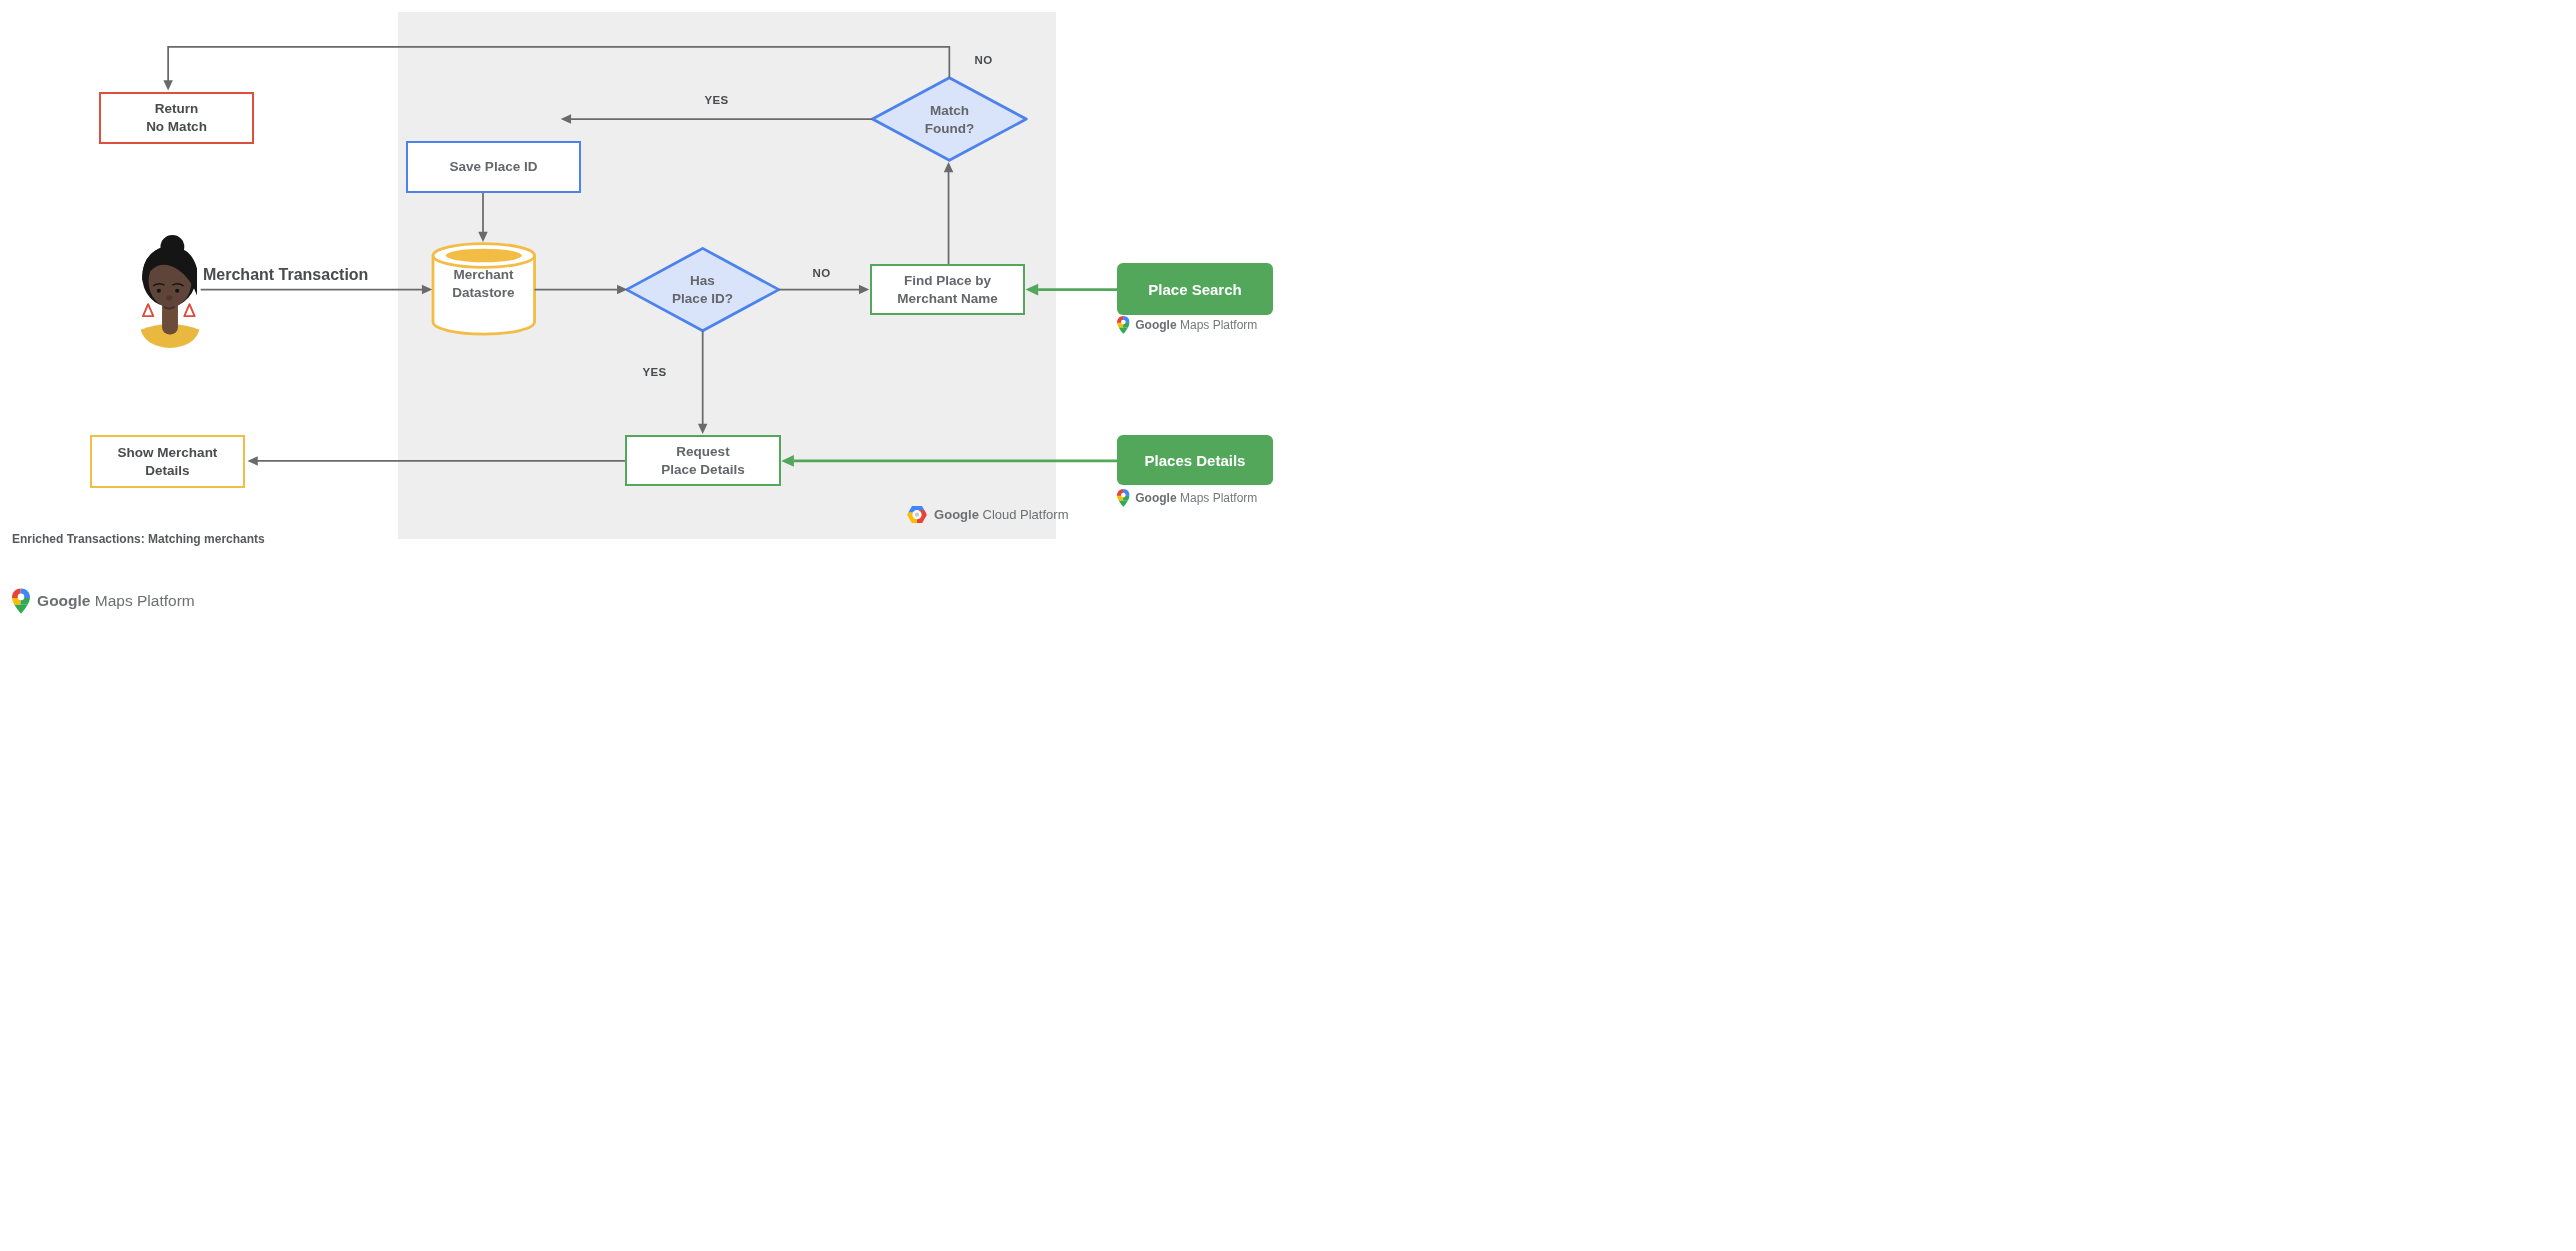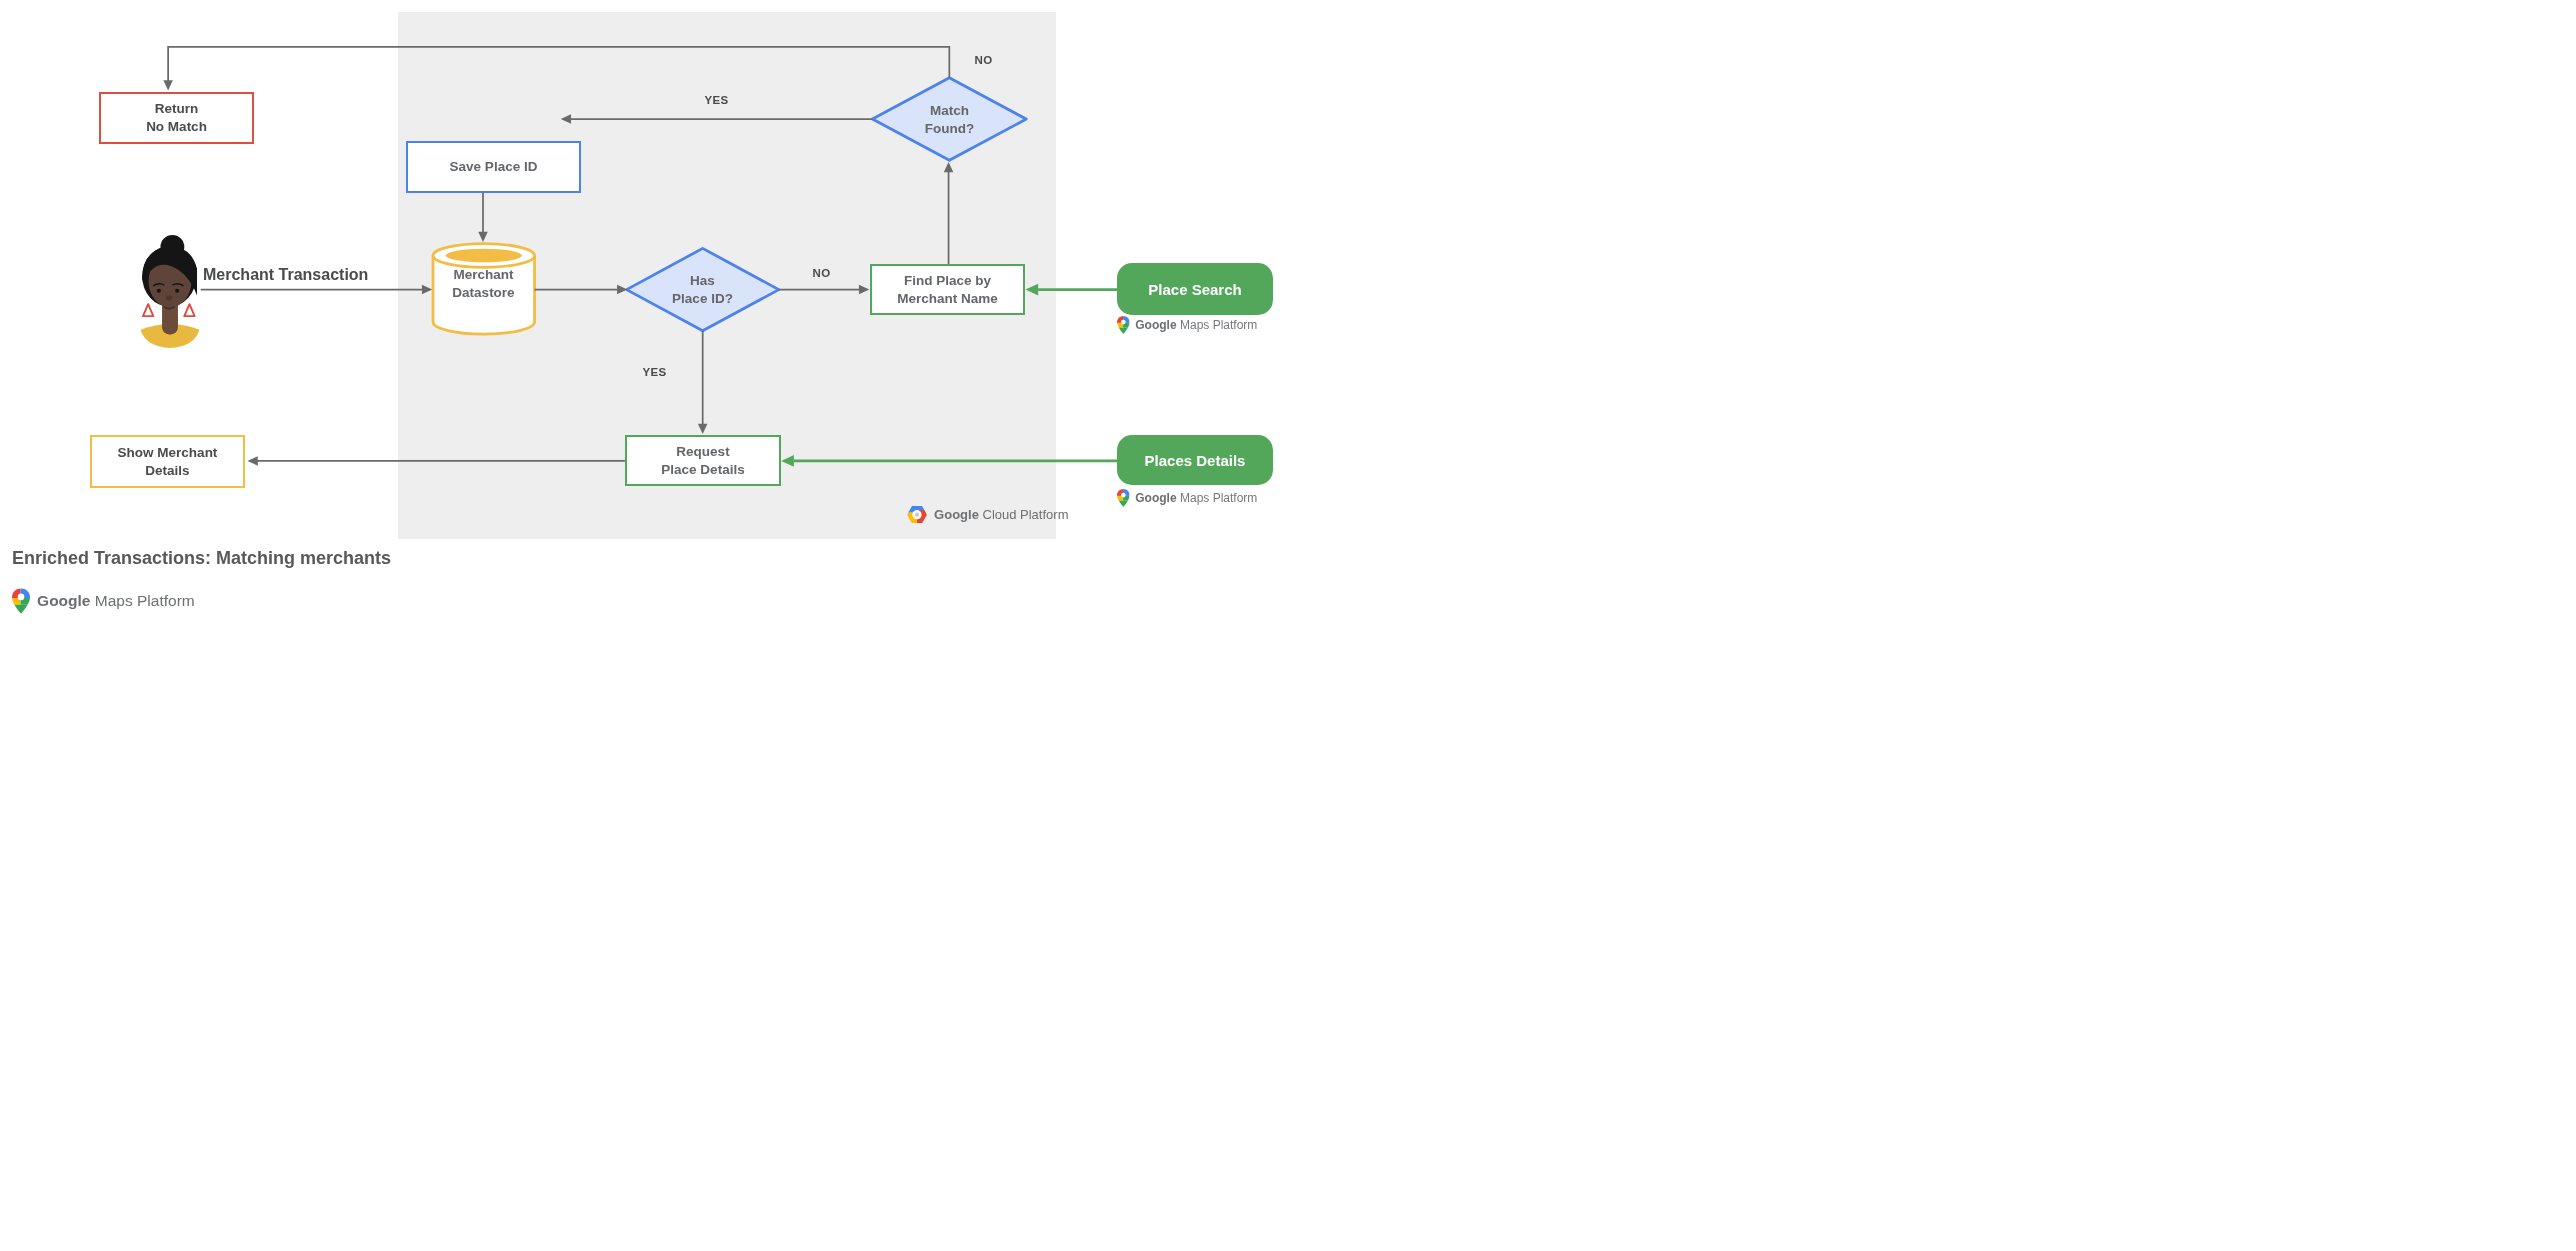--- a/index.html
+++ b/index.html
@@ -14,32 +14,32 @@
   .panel{position:absolute;left:398px;top:12px;width:658px;height:527px;background:var(--panel);}
   svg.connectors{position:absolute;left:0;top:0;width:1288px;height:626px;pointer-events:none;}
   .node{position:absolute;display:flex;flex-direction:column;align-items:center;justify-content:center;
         text-align:center;background:#fff;font-weight:bold;font-size:13.5px;line-height:1.32;color:var(--text-in);}
   .node.outside{color:var(--text-out);}
   .node.red{border:2.4px solid var(--red);margin-left:9px;}
   .node.blue{border:2.4px solid var(--blue);}
   .node.green{border:2.4px solid var(--green);}
   .node.yellow{border:2.4px solid var(--yellow);}
   .apibox{position:absolute;display:flex;align-items:center;justify-content:center;background:var(--green);
-          color:#fff;font-weight:bold;font-size:15px;border-radius:15px;}
+          color:#fff;font-weight:bold;font-size:15px;border-radius:6px;}
   .overlay-text{position:absolute;width:135px;text-align:center;font-weight:bold;font-size:13.5px;
                 line-height:1.3;color:var(--text-in);}
   .edge-label{position:absolute;width:95px;text-align:center;font-weight:bold;font-size:11.5px;
               letter-spacing:0.4px;color:var(--label);}
   .flow-label{position:absolute;width:222px;font-weight:bold;font-size:16px;color:var(--label);}
   .logo-row{position:absolute;display:flex;align-items:center;gap:5.6px;}
   .gmp-text{font-size:12px;color:#76787B;white-space:nowrap;}
   .gmp-text .g1{font-weight:bold;color:#6C6E71;}
   .gcp-text{font-size:13px;color:#6E7072;white-space:nowrap;}
   .gcp-text .g1{font-weight:bold;}
-  .title{position:absolute;left:12px;top:548px;font-size:18px;font-weight:bold;color:var(--title);}
+  .title{position:absolute;left:12px;top:532px;font-size:12px;font-weight:bold;color:var(--title);}
   .big-logo .gmp-text{font-size:15.5px;color:#6D6F71;}
   .avatar{position:absolute;left:139px;top:235px;width:62px;height:113px;}
 </style>
 </head>
 <body>
 
 <div class="stage">
 
   <div class="panel"></div>
 

